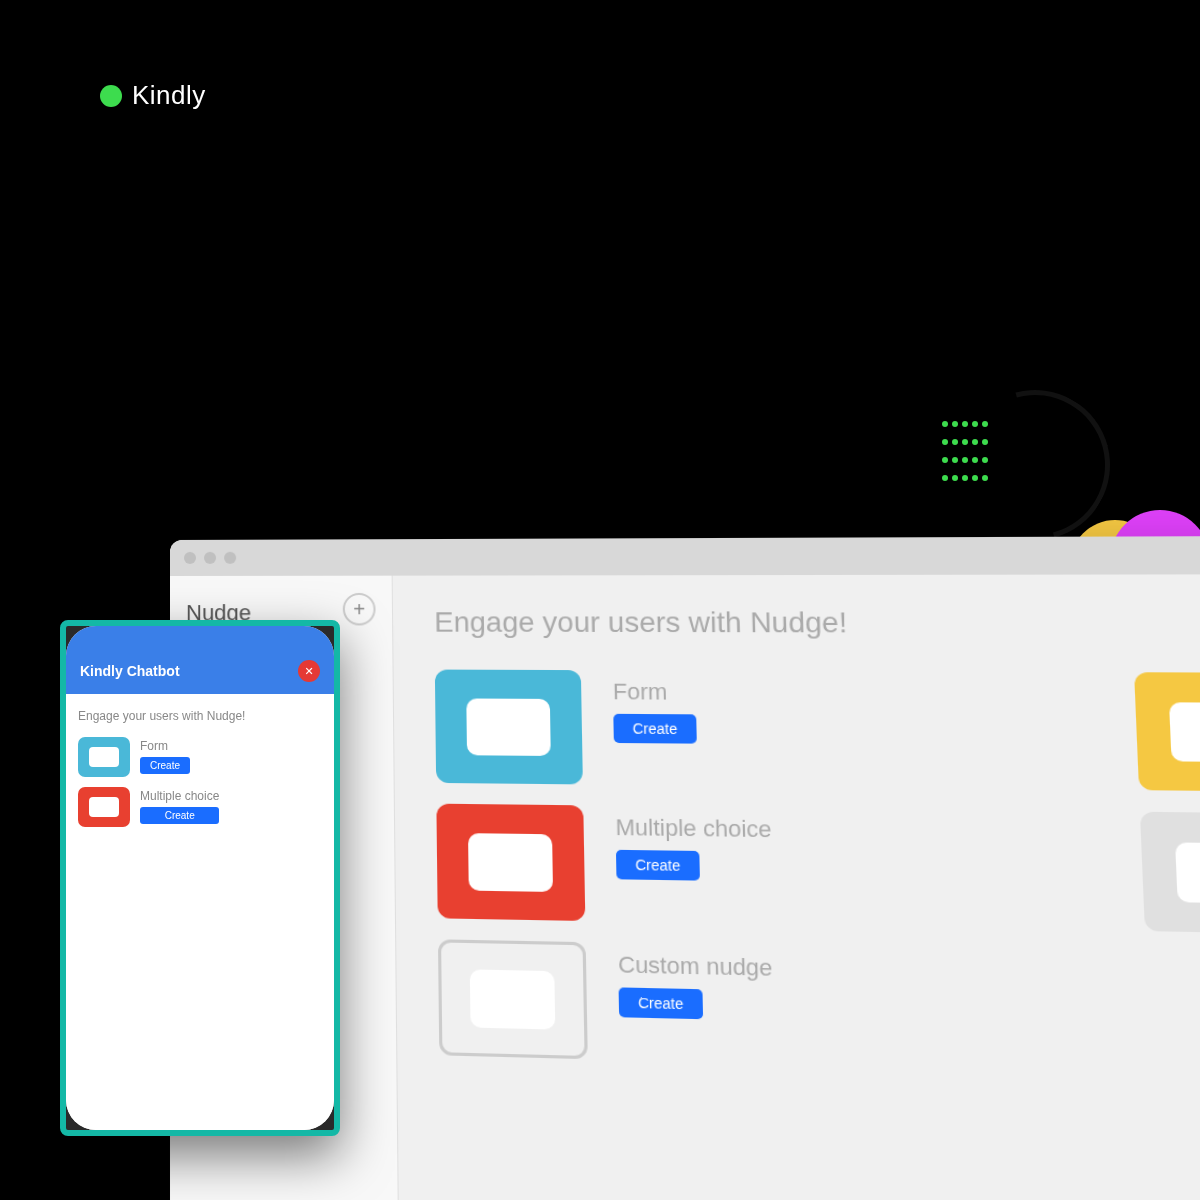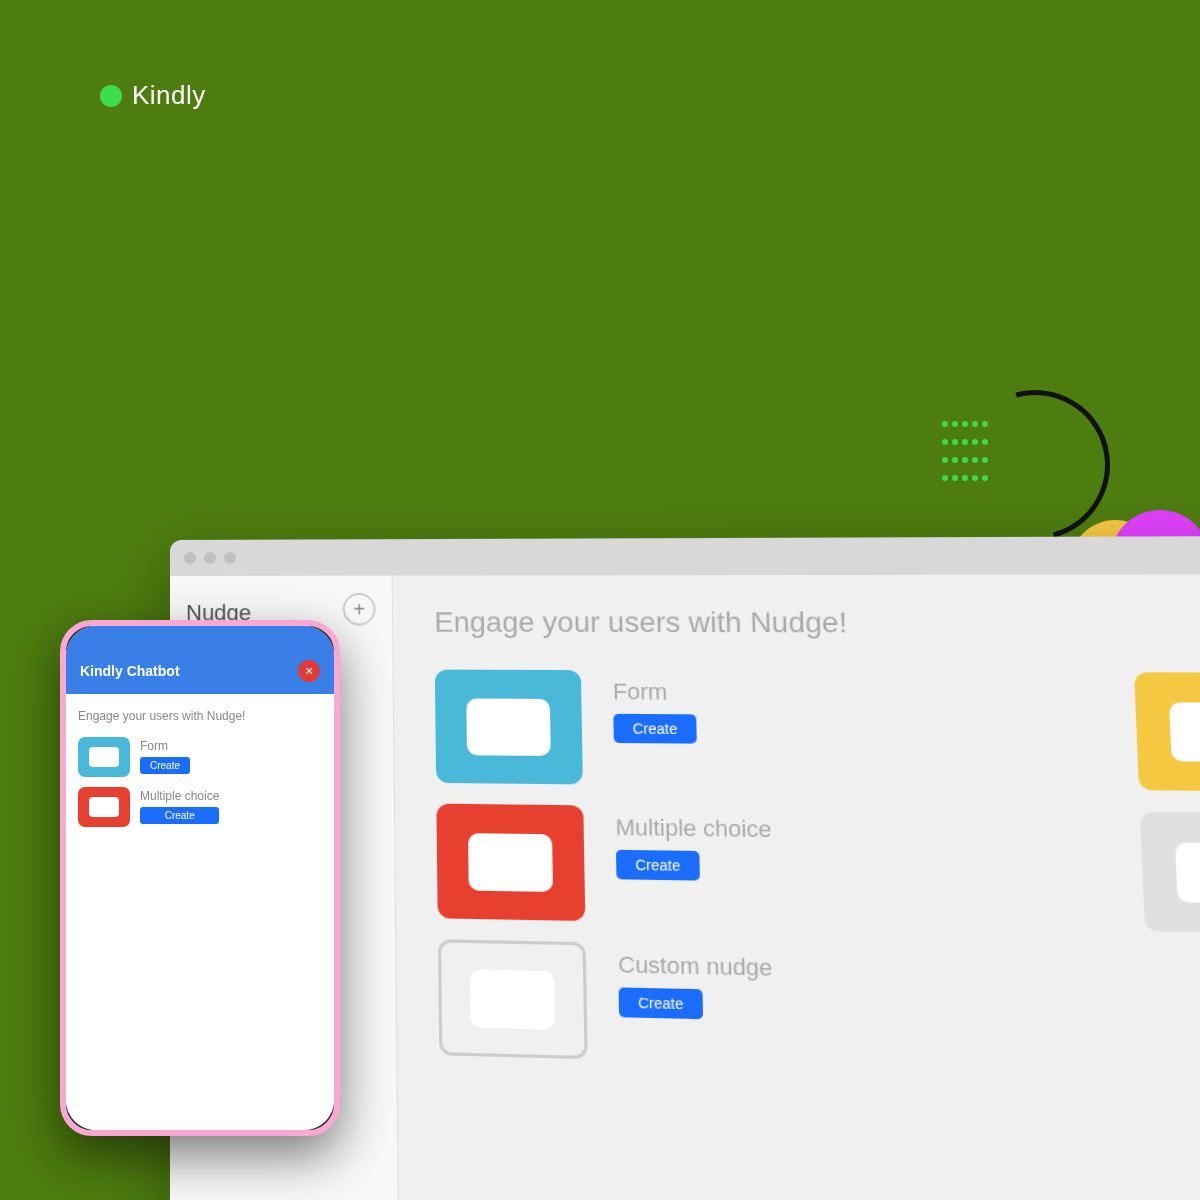--- a/index.html
+++ b/index.html
@@ -9,21 +9,21 @@
       height: 1200px;
       overflow: hidden;
       font-family: 'Arial', sans-serif;
       background: #1a6dff;
       position: relative;
     }
 
     .bg {
       width: 1200px;
       height: 1200px;
-      background: #4d7c0f;
+      background: #000000;
       position: relative;
       overflow: hidden;
     }
     .deco-circle-yellow {
       position: absolute;
       top: 520px;
       right: 40px;
       width: 90px;
       height: 90px;
       background: #f5c842;
@@ -244,22 +244,22 @@
     }
 
     
     .phone-mockup {
       position: absolute;
       top: 620px;
       left: 60px;
       width: 280px;
       height: 516px;
       background: #2a2a2a;
-      border-radius: 32px;
-      border: 6px solid #f9a8d4;
+      border-radius: 8px;
+      border: 6px solid #14b8a6;
       box-shadow: 0 20px 50px rgba(0,0,0,0.5);
       overflow: hidden;
       z-index: 10;
     }
     .phone-notch {
       position: absolute;
       top: 10px;
       left: 50%;
       transform: translateX(-50%);
       width: 80px;

